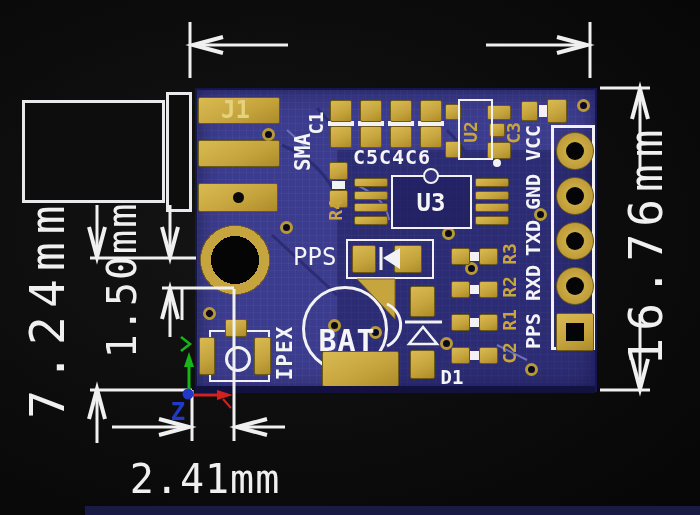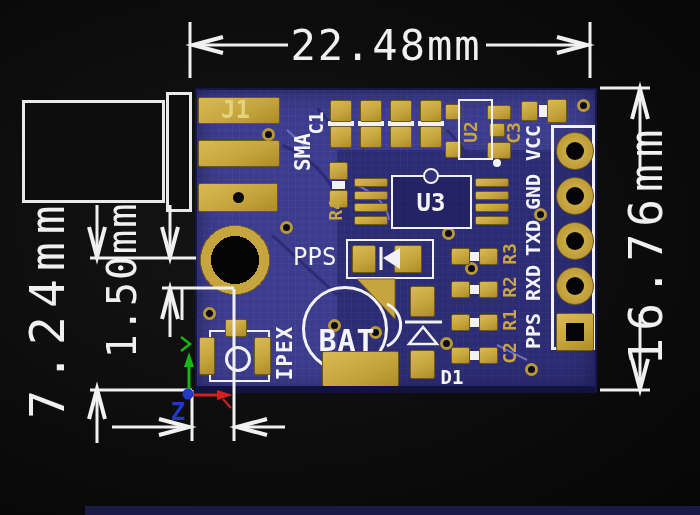--- a/index.html
+++ b/index.html
@@ -92,20 +92,21 @@
     <div class="pad" style="left:133px;top:36px;width:22px;height:22px;"></div>
     <div class="silk" style="left:161px;top:31px;width:26px;height:5px;"></div>
     <div class="pad" style="left:163px;top:10px;width:22px;height:22px;"></div>
     <div class="pad" style="left:163px;top:36px;width:22px;height:22px;"></div>
     <div class="silk" style="left:191px;top:31px;width:26px;height:5px;"></div>
     <div class="pad" style="left:193px;top:10px;width:22px;height:22px;"></div>
     <div class="pad" style="left:193px;top:36px;width:22px;height:22px;"></div>
     <div class="silk" style="left:221px;top:31px;width:26px;height:5px;"></div>
     <div class="pad" style="left:223px;top:10px;width:22px;height:22px;"></div>
     <div class="pad" style="left:223px;top:36px;width:22px;height:22px;"></div>
+    <div class="lbl ctr" style="left:195px;top:67px;font-size:20px;letter-spacing:1px;">C5C4C6</div>
 
     <div class="silk" style="left:135px;top:91px;width:13px;height:8px;"></div>
     <div class="pad" style="left:132px;top:72px;width:19px;height:18px;"></div>
     <div class="pad" style="left:132px;top:100px;width:19px;height:18px;"></div>
     <div class="lbl rot gold" style="left:139px;top:120px;font-size:18px;">R4</div>
 
     <div class="pad" style="left:157px;top:88px;width:34px;height:9px;"></div>
     <div class="pad" style="left:157px;top:101px;width:34px;height:9px;"></div>
     <div class="pad" style="left:157px;top:113px;width:34px;height:9px;"></div>
     <div class="pad" style="left:157px;top:126px;width:34px;height:9px;"></div>
@@ -242,19 +243,19 @@
       <line x1="189" y1="391" x2="189" y2="362" stroke="#16b616" stroke-width="3"></line>
       <polygon points="189,352 184,367 194,367" fill="#16b616"></polygon>
       <polyline points="181,337 190,344 181,351" stroke="#16b616" stroke-width="2.5" fill="none"></polyline>
       <line x1="193" y1="395" x2="220" y2="395" stroke="#d81f1f" stroke-width="3"></line>
       <polygon points="233,395 217,390 217,400" fill="#d81f1f"></polygon>
       <line x1="223" y1="399" x2="231" y2="408" stroke="#d81f1f" stroke-width="2"></line>
       <circle cx="188" cy="394" r="5.5" fill="#2438c8"></circle>
     </g>
   </svg>
 
-  <div class="dim ctr" style="left:386px;top:45px;font-size:42px;letter-spacing:2px;">22.48mm</div>
   <div class="dim rot" style="left:646px;top:244px;font-size:46px;letter-spacing:7px;">16.76mm</div>
   <div class="dim rot" style="left:47px;top:308px;font-size:48px;letter-spacing:8px;">7.24mm</div>
   <div class="dim rot" style="left:122px;top:280px;font-size:40px;letter-spacing:2px;">1.50mm</div>
+  <div class="dim ctr" style="left:205px;top:479px;font-size:40px;letter-spacing:1px;">2.41mm</div>
   <div class="dim ctr" style="left:178px;top:412px;font-size:24px;color:#2438c8;font-weight:bold;">Z</div>
 
 </div>
 
 </body></html>

